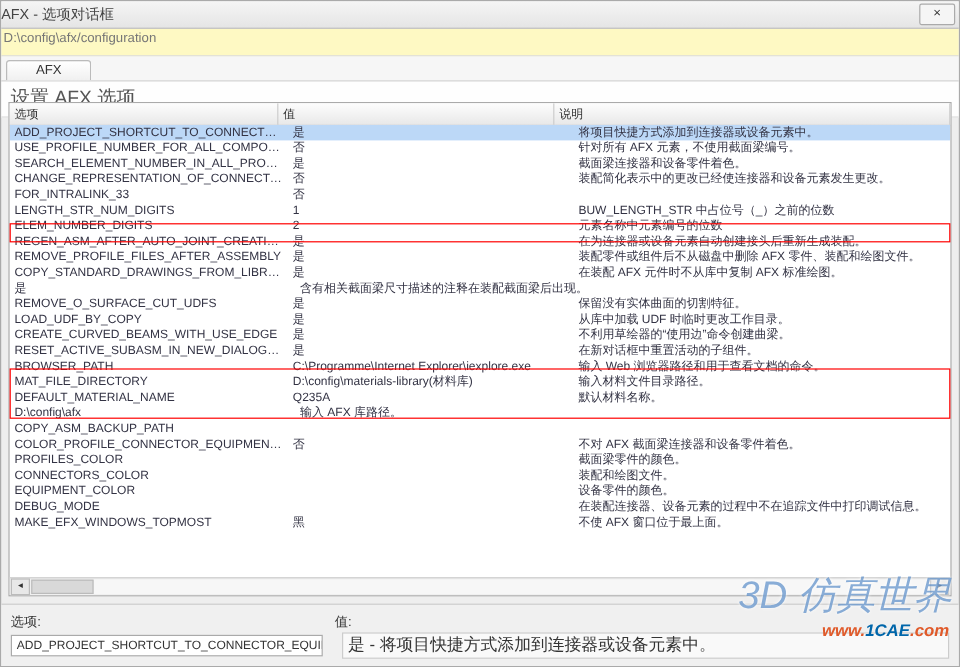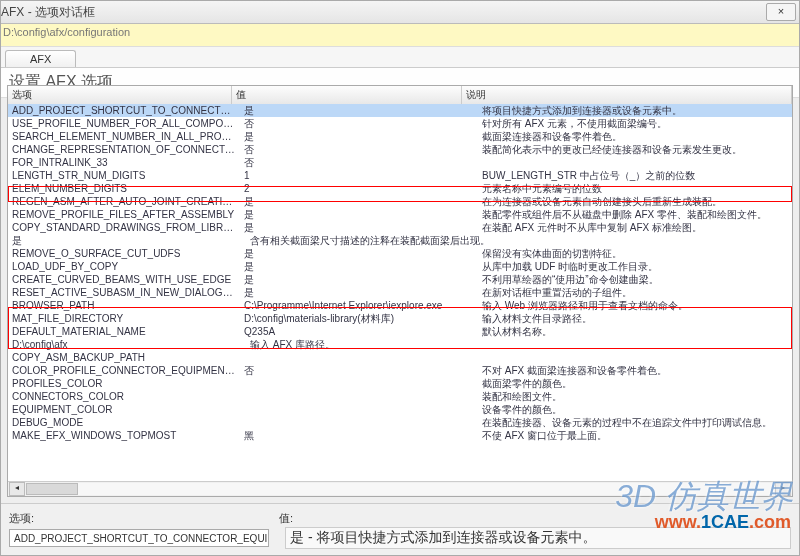--- a/index.html
+++ b/index.html
@@ -29,21 +29,21 @@
 .hscroll .track{flex:1;height:12px;background:#f7f7f7;position:relative}
 .hscroll .thumb{position:absolute;left:0;top:0;height:10px;width:50px;background:#d9d9d9;border:1px solid #bbb}
 .rbox1{position:absolute;border:1px solid red;left:7px;right:7px;top:185px;height:14px;pointer-events:none}
 .rbox2{position:absolute;border:1px solid red;left:7px;right:7px;top:306px;height:40px;pointer-events:none}
 .footer{position:absolute;left:0;right:0;bottom:0;height:52px;background:#f0f0f0;border-top:1px solid #ccc;padding:4px 8px;box-sizing:border-box}
 .fr{display:flex;align-items:center;gap:16px;height:20px}
 .fl{font-size:11px;color:#333;width:48px}
 .fin{flex:0 0 260px;height:18px;background:#fff;border:1px solid #aaa;padding:1px 4px;font-size:10px;line-height:16px;overflow:hidden;box-sizing:border-box}
 .fin2{flex:1;height:18px;background:#f9f9f9;border:1px solid #ccc;padding:1px 4px;font-size:14px;line-height:16px}
 .watermark{position:absolute;right:6px;bottom:36px;font-size:32px;font-weight:normal;font-style:italic;color:rgba(60,120,190,.6);text-shadow:0 0 3px #fff}
-.wm2{position:absolute;right:8px;bottom:22px;font-size:18px;font-weight:bold;color:#e05a2a}
+.wm2{position:absolute;right:8px;bottom:22px;font-size:14px;font-style:italic;font-weight:bold;color:#e05a2a}
 .wm2 b{color:#06a}
 </style>
 </head>
 <body>
 
 <div class="window">
 
   <div class="titlebar">
     <div class="tb-center">AFX - 选项对话框</div>
     <div class="tb-close">×</div>

